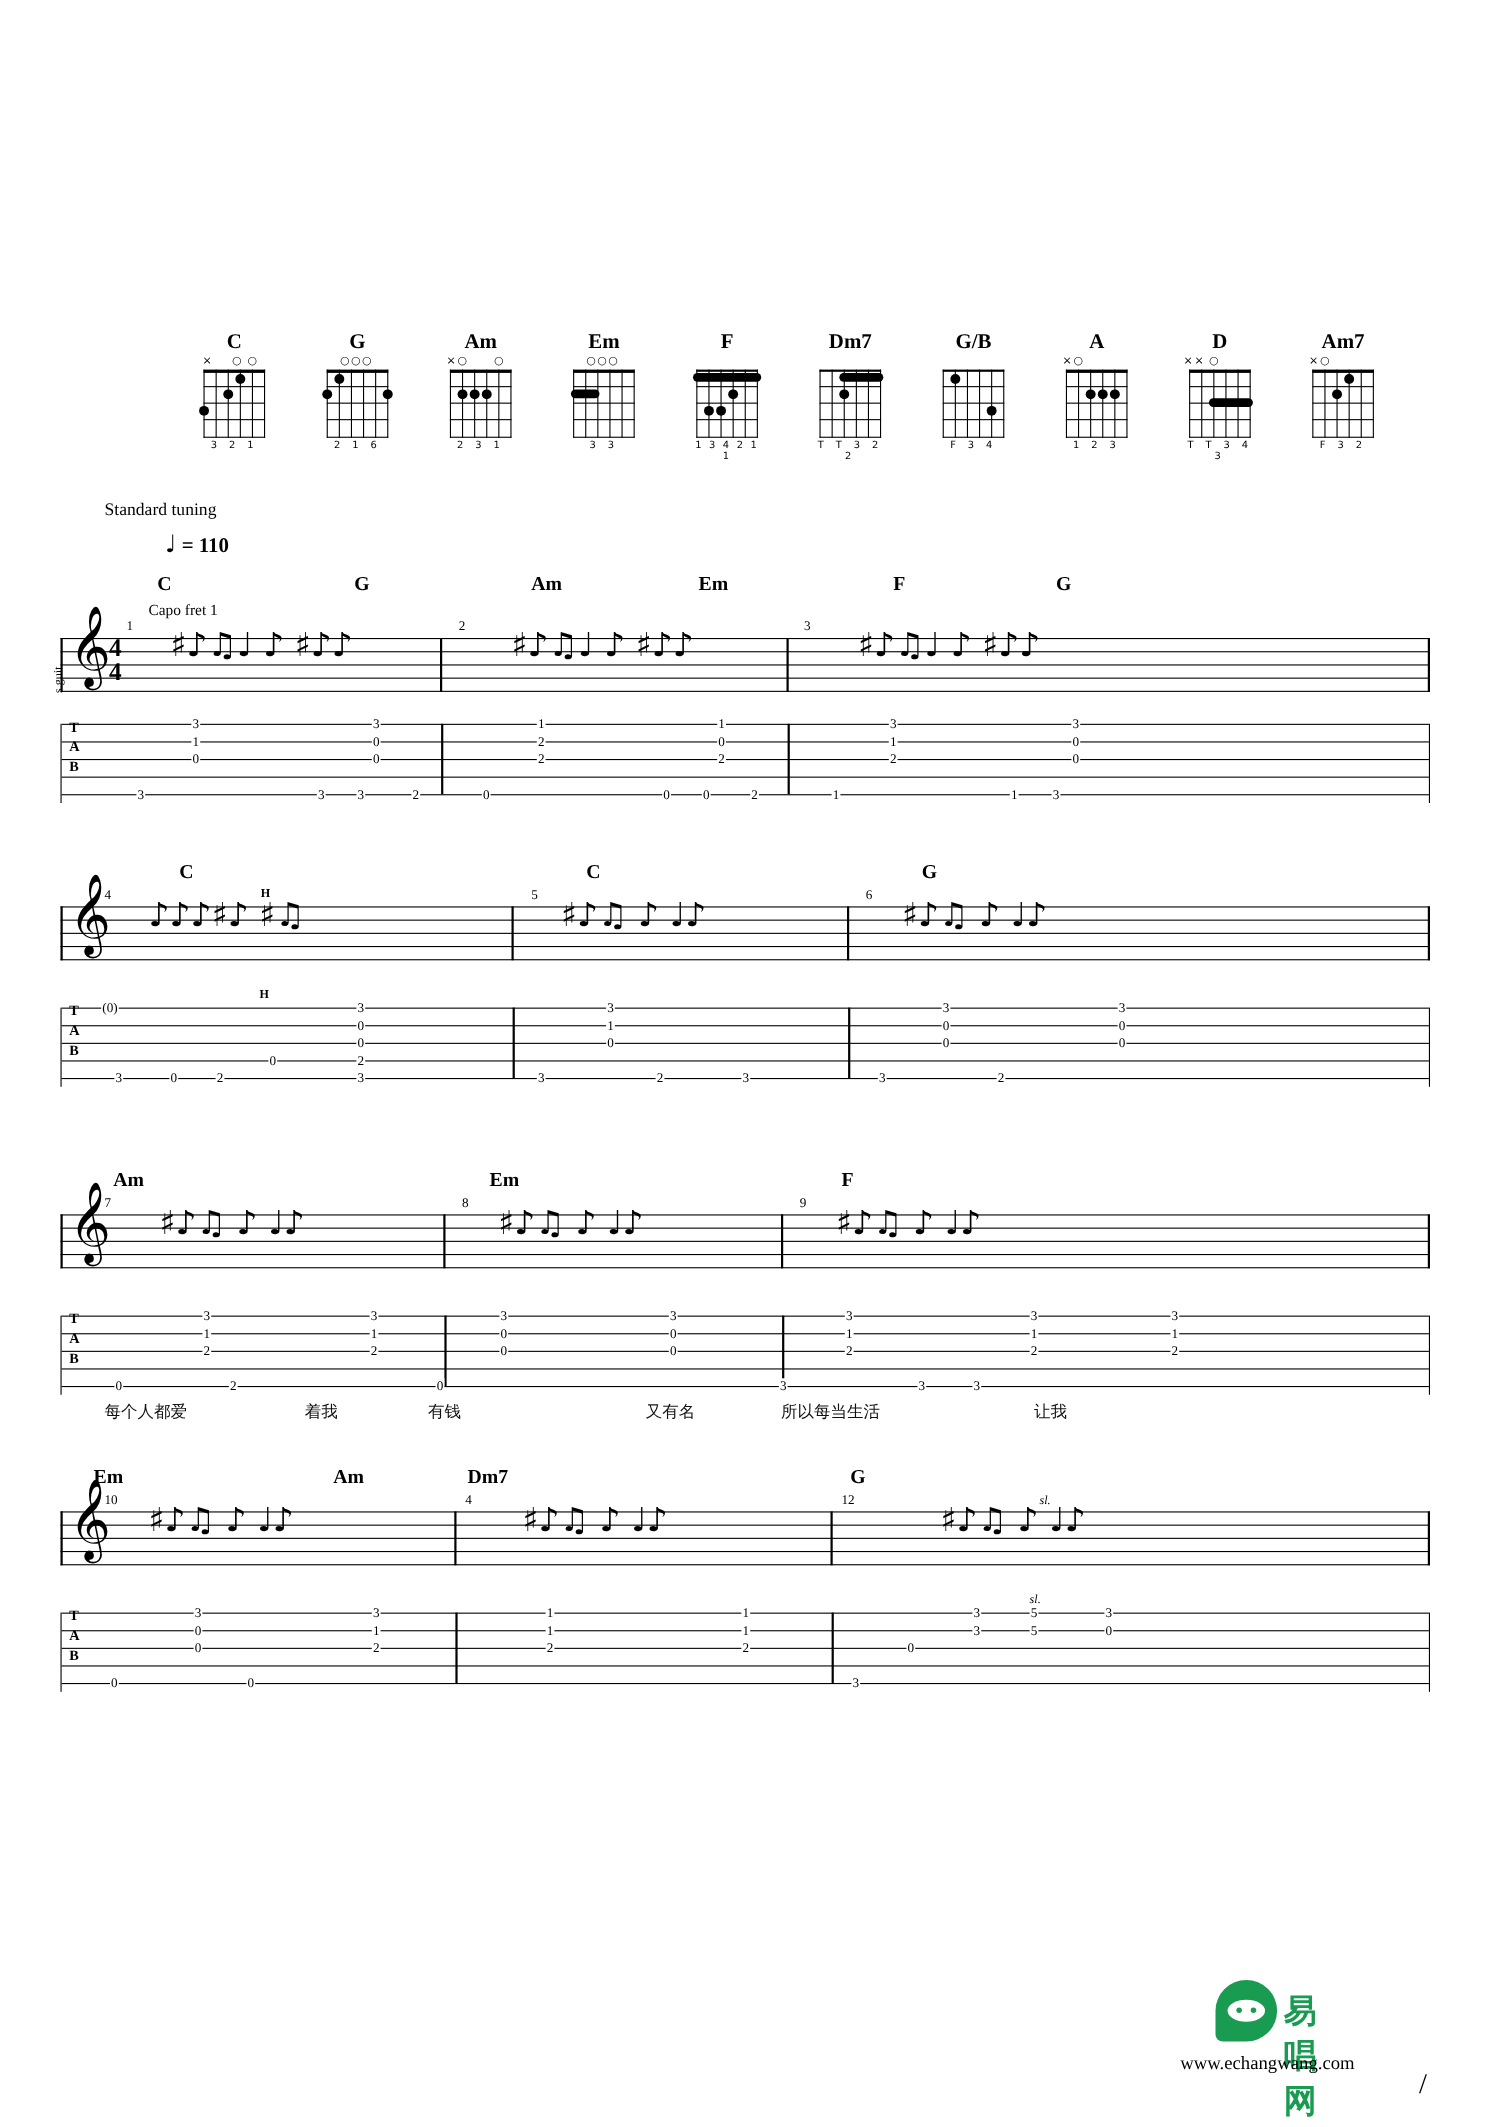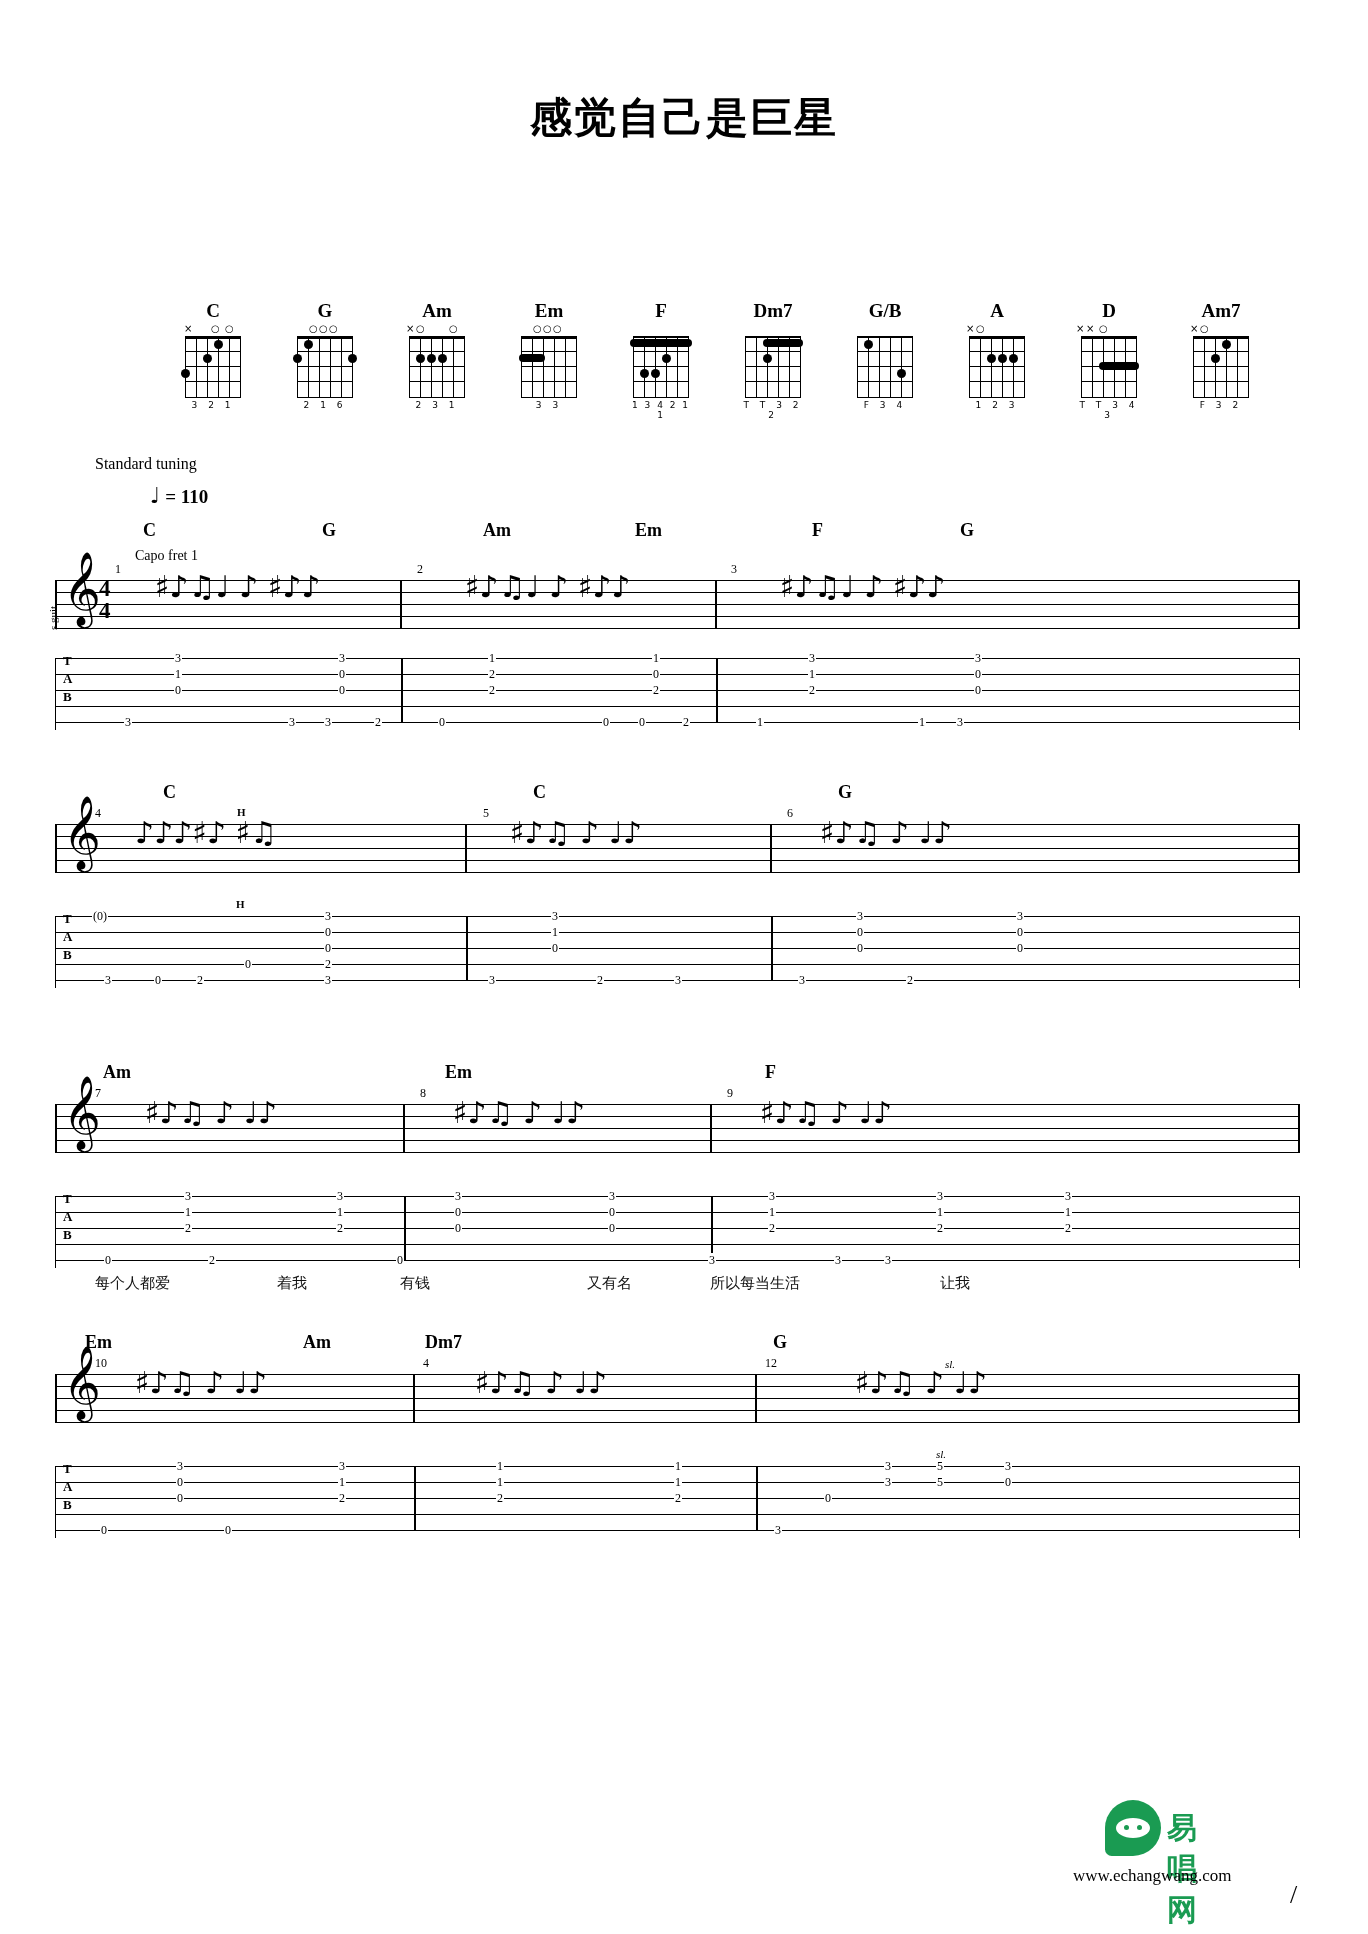--- a/index.html
+++ b/index.html
@@ -55,21 +55,20 @@
   .logo-badge .eye{position:absolute;width:5px;height:5px;border-radius:50%;background:#1a9b52;top:25px;}
   .logo-text{position:absolute;left:62px;top:8px;font-size:30px;font-weight:bold;color:#1a9b52;font-family:"DejaVu Sans",sans-serif;}
   .site{position:absolute;left:1073px;top:1866px;font-size:17px;font-family:"Liberation Serif",serif;}
   .slash{position:absolute;left:1290px;top:1880px;font-size:26px;font-family:"Liberation Serif",serif;}
 </style>
 </head>
 <body>
 
 <div class="page">
 
-  <div class="title">感觉自己是巨星</div>
 
   <div class="chordrow">
 
     <div class="chordbox" style="left:0px">
       <div class="chordname">C</div>
       <div class="chordmarks">
           <span style="left:4px;top:0">×</span>
           <span style="left:31px;top:0">○</span>
           <span style="left:45px;top:0">○</span>
         </div>
@@ -514,21 +513,21 @@
       <div class="tabnum" style="left:880px;top:25px">2</div>
       <div class="tabnum" style="left:828px;top:57px">3</div>
       <div class="tabnum" style="left:1008px;top:-7px">3</div>
       <div class="tabnum" style="left:1008px;top:9px">1</div>
       <div class="tabnum" style="left:1008px;top:25px">2</div>
     </div>
 
     <div style="position:relative;height:30px">
       <div class="lyric" style="left:40px;top:6px">每个人都爱</div>
       <div class="lyric" style="left:222px;top:6px">着我</div>
-      <div class="lyric" style="left:345px;top:6px">有钱</div>
+      <div class="lyric" style="left:334px;top:6px">有钱</div>
       <div class="lyric" style="left:532px;top:6px">又有名</div>
       <div class="lyric" style="left:655px;top:6px">所以每当生活</div>
       <div class="lyric" style="left:885px;top:6px">让我</div>
     </div>
   </div>
 
   <div class="system" style="top:1340px">
     <div class="chordlbl" style="left:30px;top:-8px">Em</div>
     <div class="chordlbl" style="left:248px;top:-8px">Am</div>
     <div class="chordlbl" style="left:370px;top:-8px">Dm7</div>

